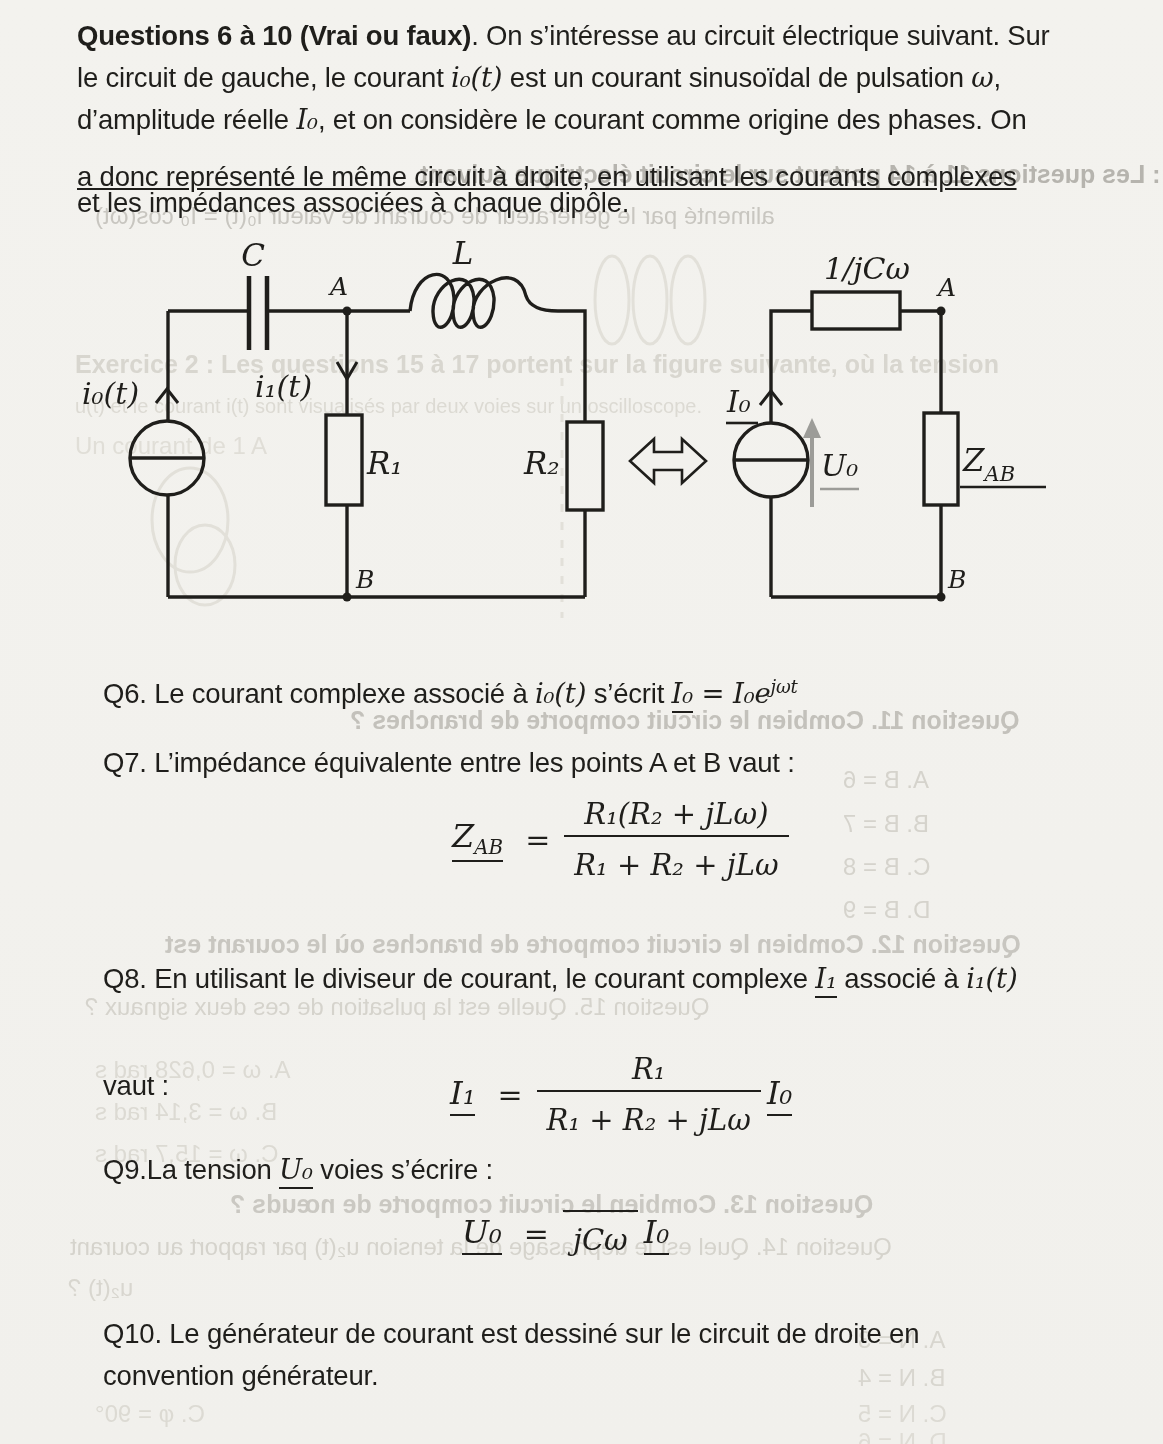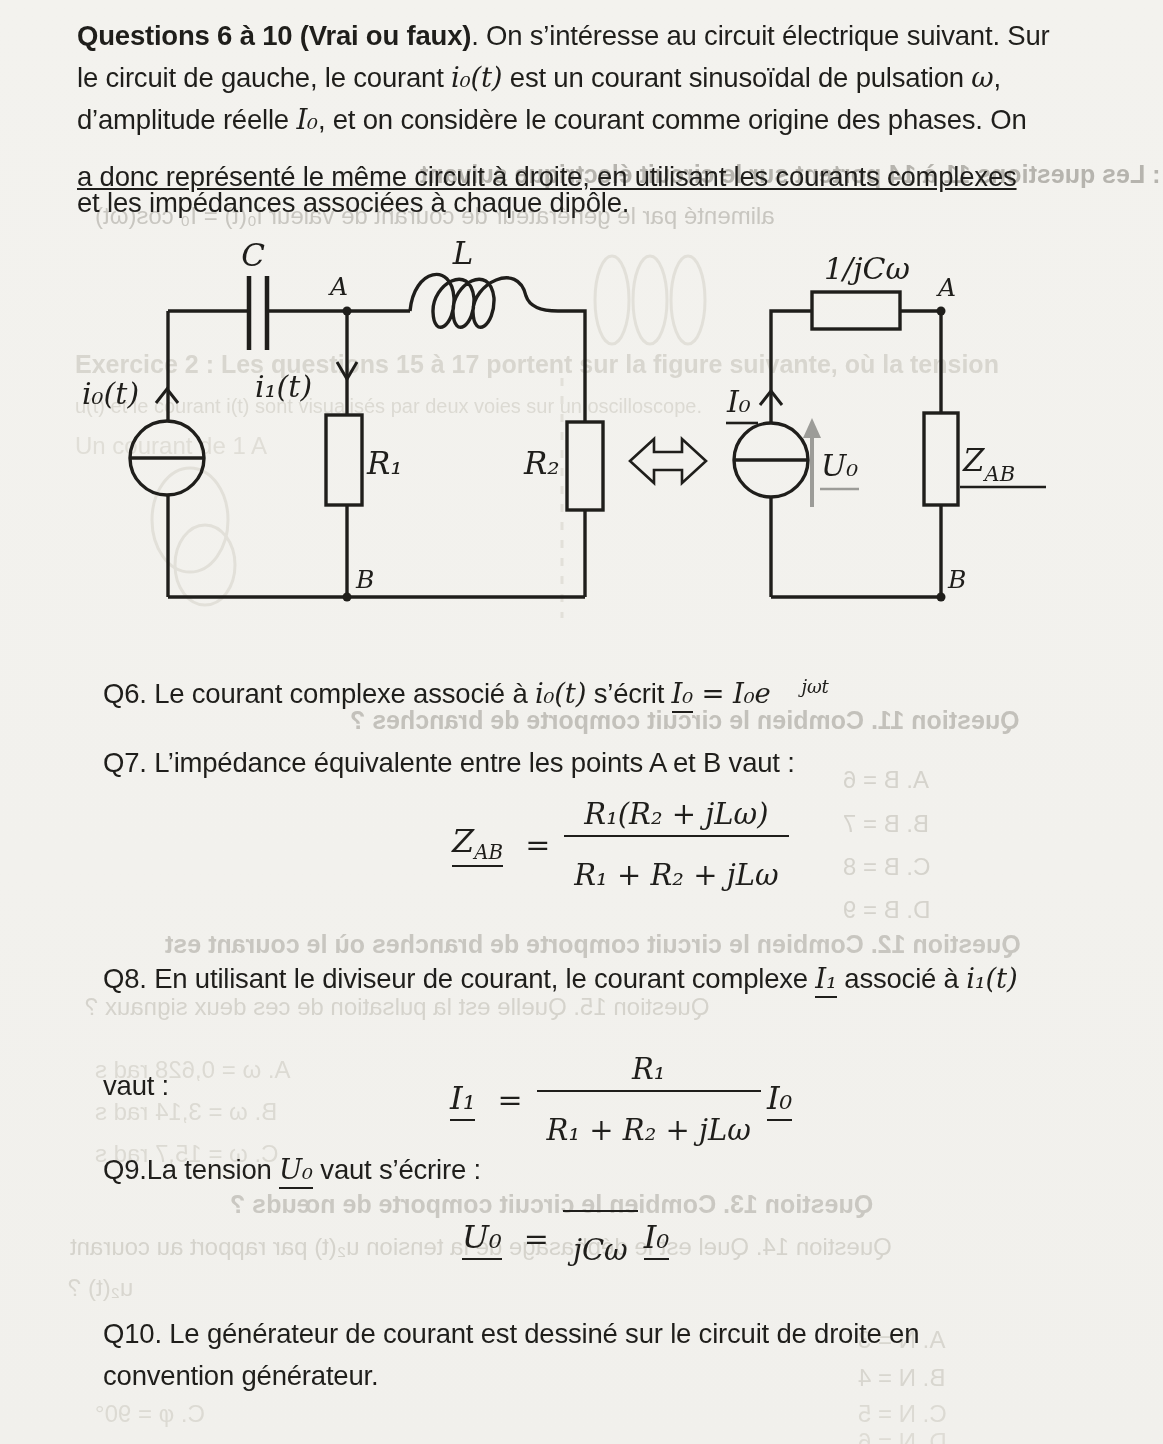--- a/index.html
+++ b/index.html
@@ -11,31 +11,31 @@
     color:#1f1e1b;
   }
   .abs{position:absolute;white-space:nowrap;}
   
   .intro-line{position:absolute;left:70px;white-space:nowrap;font-size:27.5px;letter-spacing:-0.2px;margin-left:7px;}
   .b{font-weight:bold;}
   
   .m{font-family:"DejaVu Serif",serif;font-style:italic;}
   .u{border-bottom:2.5px solid #1f1e1b;padding-bottom:2px;}
   sub{font-size:0.62em;font-style:italic;vertical-align:-0.35em;letter-spacing:0;}
-  sup{font-size:0.66em;font-style:italic;vertical-align:0.55em;margin-left:31px;}
+  sup{font-size:0.66em;font-style:italic;vertical-align:0.55em;}
   
   .q{position:absolute;white-space:nowrap;font-size:27.5px;letter-spacing:-0.2px;}
   
   .formula{position:absolute;display:flex;align-items:center;
     font-family:"DejaVu Serif",serif;font-style:italic;font-size:29px;color:#1f1e1b;}
   .lhs{font-size:32px;margin-right:8px;}
   .eqs{font-style:normal;margin:0 14px;font-size:30px;}
   .frac{display:inline-flex;flex-direction:column;align-items:center;}
   .num{padding:0 10px 4px;text-align:center;}
-  .den{border-top:2.5px solid #1f1e1b;padding:21px 10px 0;}
+  .den{border-top:2.5px solid #1f1e1b;padding:11px 10px 0;}
   .rhs{font-size:32px;margin-left:6px;}
   
   .bl{position:absolute;white-space:nowrap;filter:blur(0.4px);font-weight:600;}
   .mir{transform:scaleX(-1);}
   svg text{font-family:"DejaVu Serif",serif;font-style:italic;fill:#1f1e1b;}
 </style>
 </head>
 <body>
 
 <div>
@@ -167,21 +167,21 @@
 <div class="formula" style="left:450px;top:1052px;">
   <span class="lhs u">I₁</span>
   <span class="eqs">=</span>
   <span class="frac">
     <span class="num">R₁</span>
     <span class="den">R₁ + R₂ + jLω</span>
   </span>
   <span class="rhs u">I₀</span>
 </div>
 
-<div class="q" style="left:103px;top:1153px;"><span>Q9.La tension </span><span class="m u">U₀</span><span> vaut s’écrire :</span></div>
+<div class="q" style="left:103px;top:1153px;"><span>Q9.La tension </span><span class="m u">U₀</span><span> voies s’écrire :</span></div>
 
 <div class="formula" style="left:462px;top:1210px;">
   <span class="lhs u">U₀</span>
   <span class="eqs">=</span>
   <span class="frac">
     <span class="den">jCω</span>
   </span>
   <span class="rhs u">I₀</span>
 </div>
 

